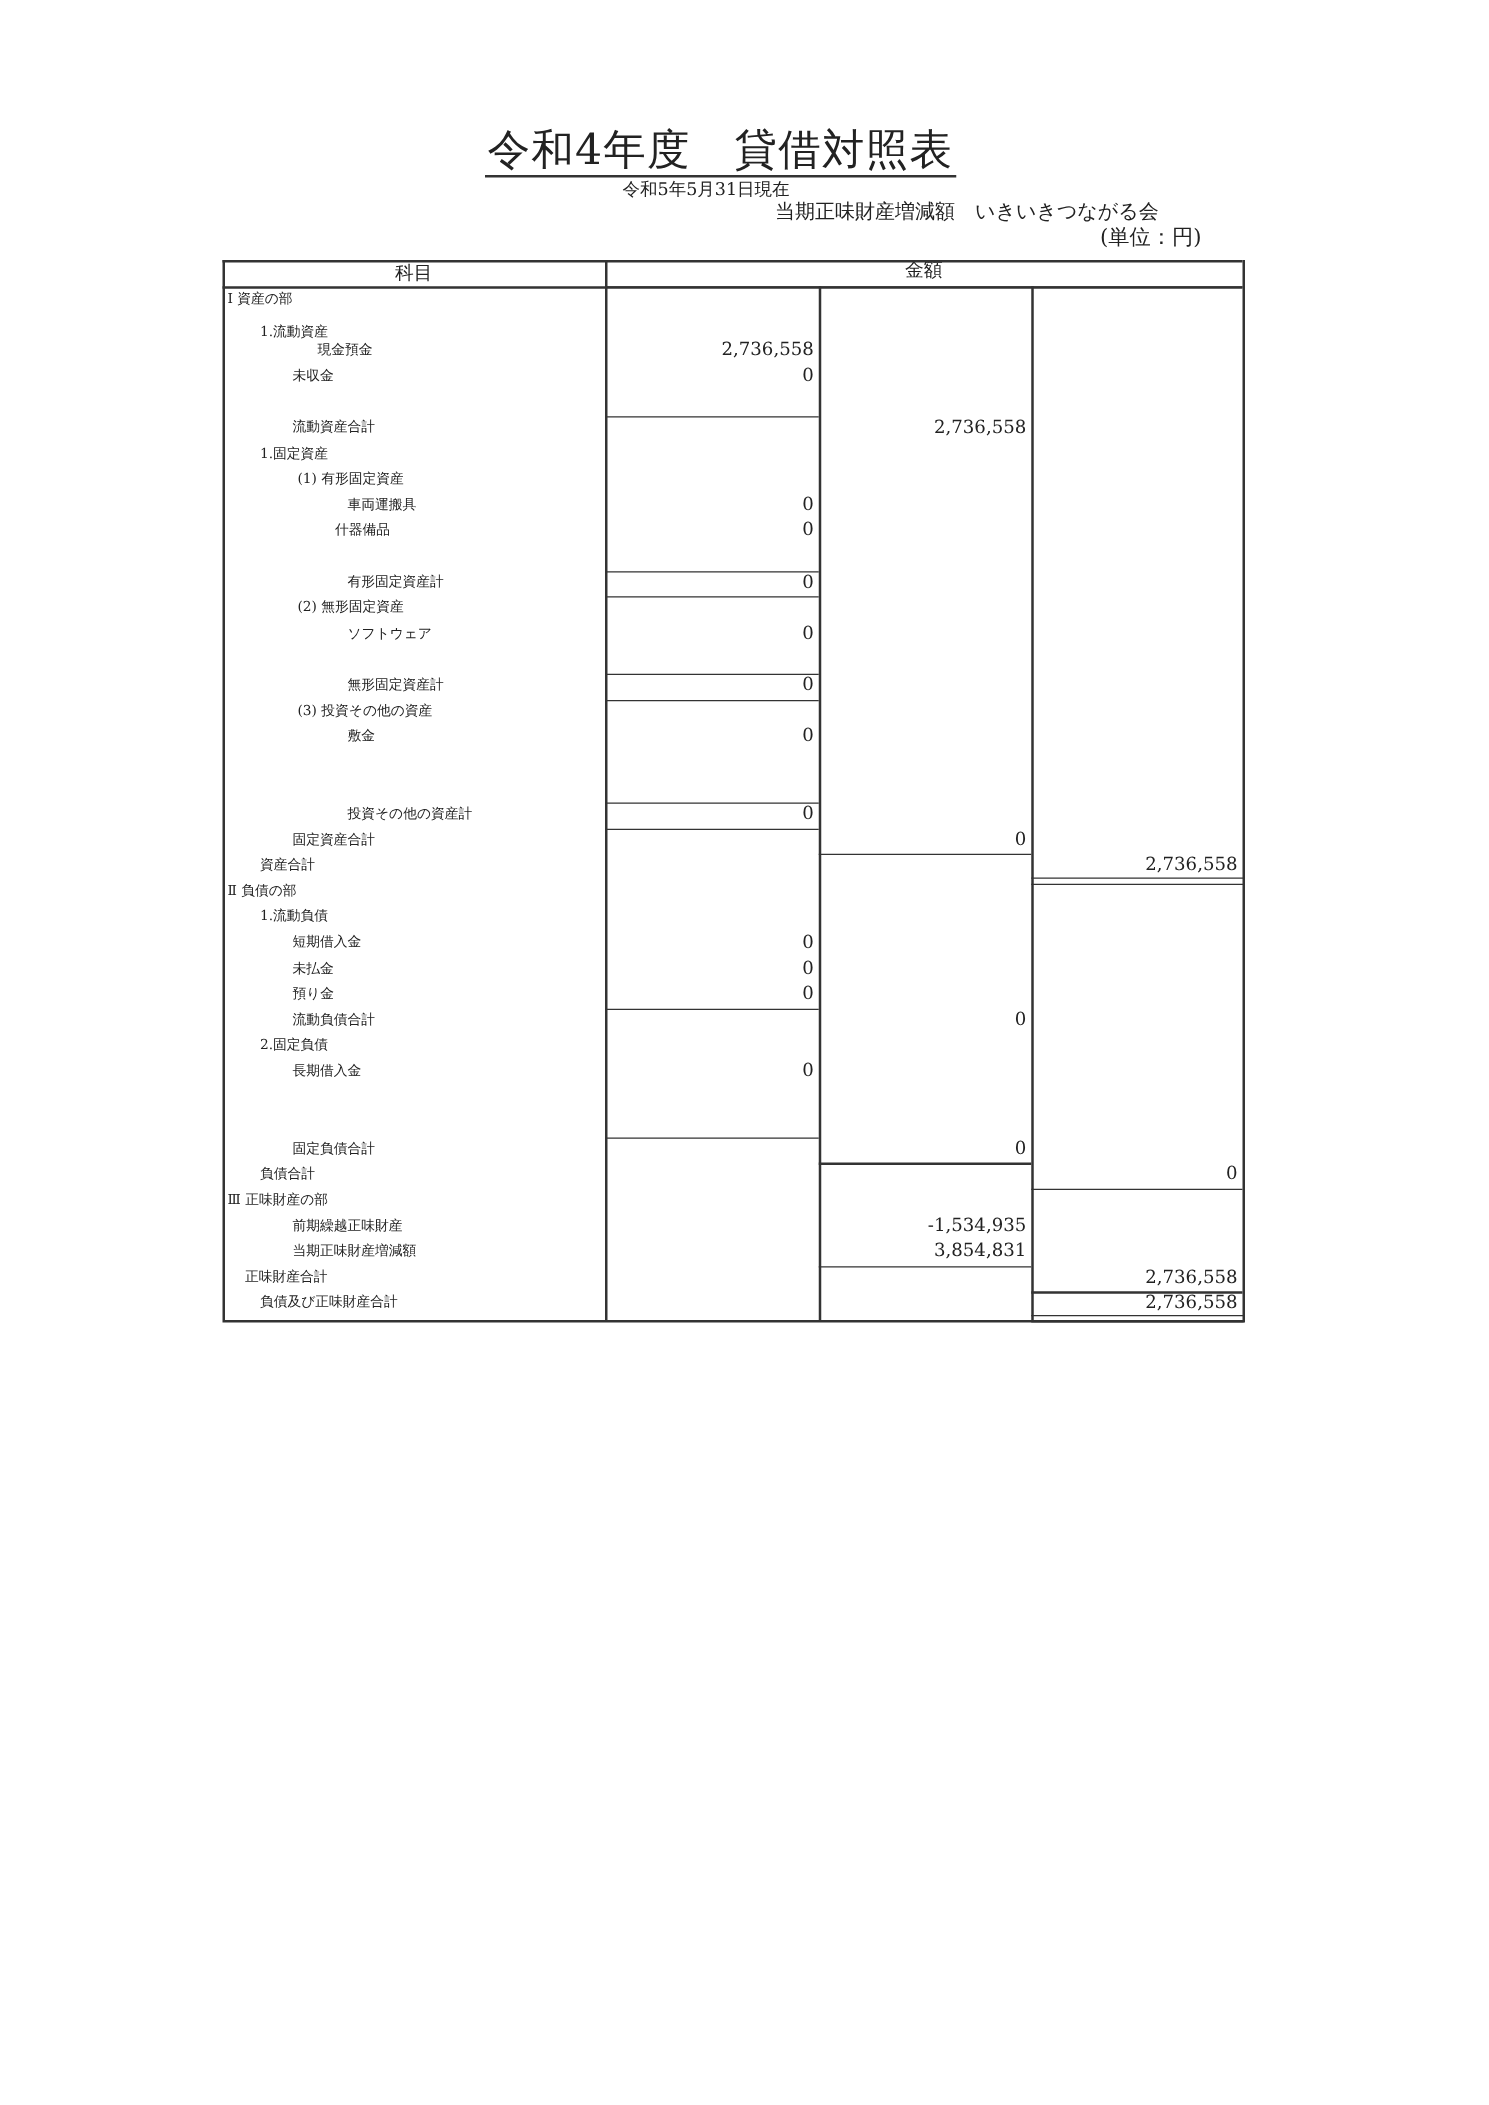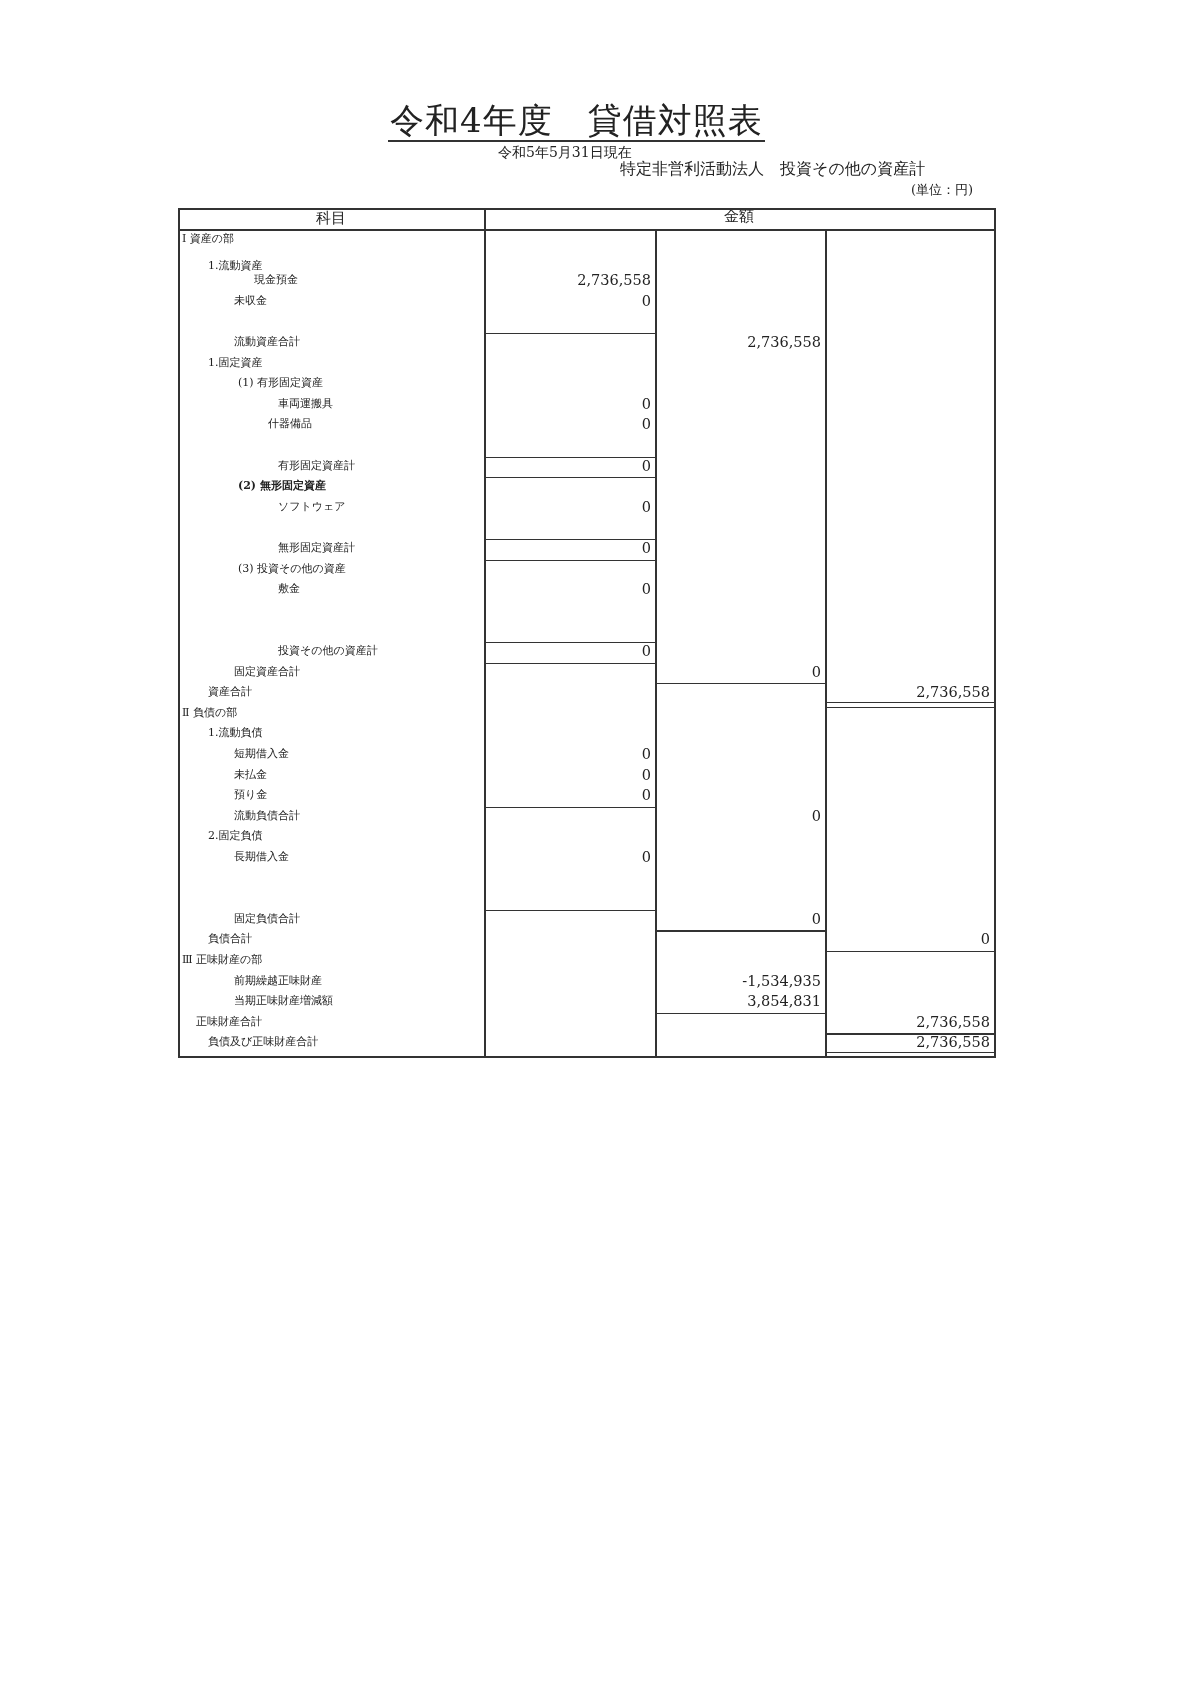--- a/index.html
+++ b/index.html
@@ -2,33 +2,33 @@
 <html><head>
 <meta charset="utf-8">
 <style>
   html, body { margin:0; padding:0; background:#fff; }
   body { width:1191px; height:1684px; position:relative; overflow:hidden;
          font-family:"DejaVu Serif","Liberation Serif",serif; color:#222; }
   .title { position:absolute; left:388px; top:100px; font-size:34px; letter-spacing:1px;
            border-bottom:2px solid #333; line-height:40px; padding:0 2px; white-space:pre; }
   .date { position:absolute; left:498px; top:144px; font-size:14px; line-height:16px; }
   .org { position:absolute; left:620px; top:160px; font-size:16px; line-height:18px; white-space:pre; }
-  .unit { position:absolute; left:880px; top:182px; font-size:13px; line-height:16px;margin-left:31px; }
+  .unit { position:absolute; left:880px; top:182px; font-size:17px; line-height:16px; }
   .line { position:absolute; background:#333; }
   .cell { position:absolute; font-size:11px; line-height:20px; white-space:nowrap; }
   .num { position:absolute; font-size:14.5px; line-height:20px; text-align:right; white-space:nowrap; }
   .hdr { position:absolute; font-size:15px; line-height:18px; text-align:center; }
   .dbl { position:absolute; height:4px; border-top:1.5px solid #333; border-bottom:1.5px solid #333; }
 </style>
 </head>
 <body>
 
 <div class="title">令和4年度　貸借対照表</div>
 <div class="date">令和5年5月31日現在</div>
-<div class="org">特定非営利活動法人　投資その他の資産計</div>
+<div class="org">当期正味財産増減額　いきいきつながる会</div>
 <div class="unit">(単位：円)</div>
 
 <div id="table">
 
   <div class="hdr" style="left:178px;top:209px;width:306px;">科目</div>
   <div class="hdr" style="left:484px;top:207px;width:510px;">金額</div>
 <div class="line" style="left: 178px; top: 208px; width: 816px; height: 1.5px;"></div>
     <div class="line" style="left: 178px; top: 229px; width: 816px; height: 1.5px;"></div>
     <div class="line" style="left: 484px; top: 229px; width: 510px; height: 1px;"></div>
     <div class="line" style="left: 178px; top: 208px; width: 1.5px; height: 848px;"></div>
@@ -85,21 +85,21 @@
     <div>
       <div class="cell" style="left: 268px; top: 414.4px;">什器備品</div>
       <div class="num" style="left: 484px; width: 167px; top: 414.4px;">0</div>
     </div>
     <div></div>
     <div>
       <div class="cell" style="left: 278px; top: 455.6px;">有形固定資産計</div>
       <div class="num" style="left: 484px; width: 167px; top: 455.6px;">0</div>
     </div>
     <div>
-      <div class="cell" style="left: 238px; top: 476.2px; font-weight: bold;">(2) 無形固定資産</div>
+      <div class="cell" style="left: 238px; top: 476.2px;">(2) 無形固定資産</div>
     </div>
     <div>
       <div class="cell" style="left: 278px; top: 496.8px;">ソフトウェア</div>
       <div class="num" style="left: 484px; width: 167px; top: 496.8px;">0</div>
     </div>
     <div></div>
     <div>
       <div class="cell" style="left: 278px; top: 538px;">無形固定資産計</div>
       <div class="num" style="left: 484px; width: 167px; top: 538px;">0</div>
     </div>

